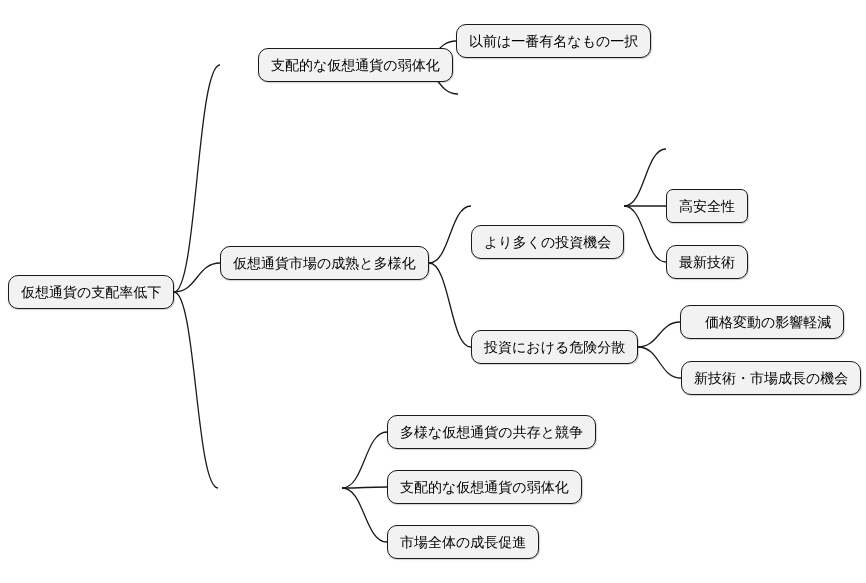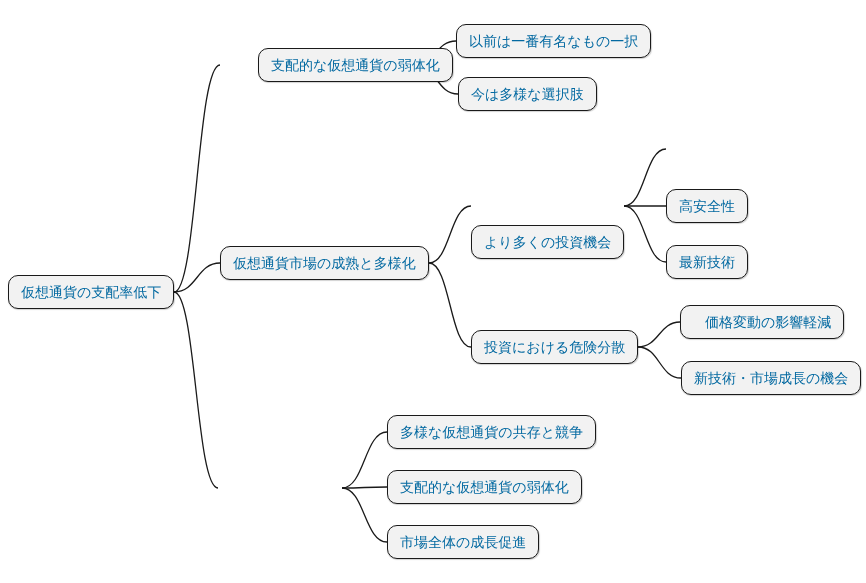--- a/index.html
+++ b/index.html
@@ -29,21 +29,21 @@
   }
   .node {
     position: absolute;
     box-sizing: border-box;
     background: #f2f2f2;
     border: 1.5px solid #1a1a1a;
     border-radius: 10px;
     padding: 5px 12px;
     font-size: 14px;
     line-height: 22px;
-    color: #0369a1;
+    color: #000000;
     white-space: nowrap;
     box-shadow: 0.5px 1px 1px rgba(0,0,0,0.18);
     z-index: 2;
   }
 </style>
 </head>
 <body>
 
 <div class="canvas">
 
@@ -62,25 +62,24 @@
       <path d="M 174 292 C 196 292, 196 488, 218 488" fill="none" stroke="#1a1a1a" stroke-width="1.3"></path>
       <path d="M 342 488 C 364.5 488, 364.5 432, 387 432" fill="none" stroke="#1a1a1a" stroke-width="1.3"></path>
       <path d="M 342 488 C 364.5 488, 364.5 487, 387 487" fill="none" stroke="#1a1a1a" stroke-width="1.3"></path>
       <path d="M 342 488 C 364.5 488, 364.5 542, 387 542" fill="none" stroke="#1a1a1a" stroke-width="1.3"></path>
     </svg>
 
   <div class="node" id="root" style="left:8px; top:275px;">仮想通貨の支配率低下</div>
 
   <div class="node" id="n1" style="left:220px; top:48px;margin-left:38px;">支配的な仮想通貨の弱体化</div>
   <div class="node" id="n1-1" style="left:456px; top:24px;">以前は一番有名なもの一択</div>
-  <div class="node" id="n1-2" style="left:458px; top:77px;">今は多様な選択肢</div>
 
   <div class="node" id="n2" style="left:220px; top:246px;">仮想通貨市場の成熟と多様化</div>
   <div class="node" id="n2-1" style="left:471px; top:189px;margin-top:36px;">より多くの投資機会</div>
-  <div class="node" id="n2-1-2" style="left:666px; top:189px;">高安全性</div>
+  <div class="node" id="n2-1-2" style="left:666px; top:189px;border-radius:7px;">高安全性</div>
   <div class="node" id="n2-1-3" style="left:666px; top:245px;">最新技術</div>
   <div class="node" id="n2-2" style="left:471px; top:330px;">投資における危険分散</div>
   <div class="node" id="n2-2-1" style="left:680px; top:305px;padding-left:24px;">価格変動の影響軽減</div>
   <div class="node" id="n2-2-2" style="left:681px; top:361px;">新技術・市場成長の機会</div>
 
   <div class="node" id="n3-1" style="left:387px; top:415px;">多様な仮想通貨の共存と競争</div>
   <div class="node" id="n3-2" style="left:387px; top:470px;">支配的な仮想通貨の弱体化</div>
   <div class="node" id="n3-3" style="left:387px; top:525px;">市場全体の成長促進</div>
 
 </div>

